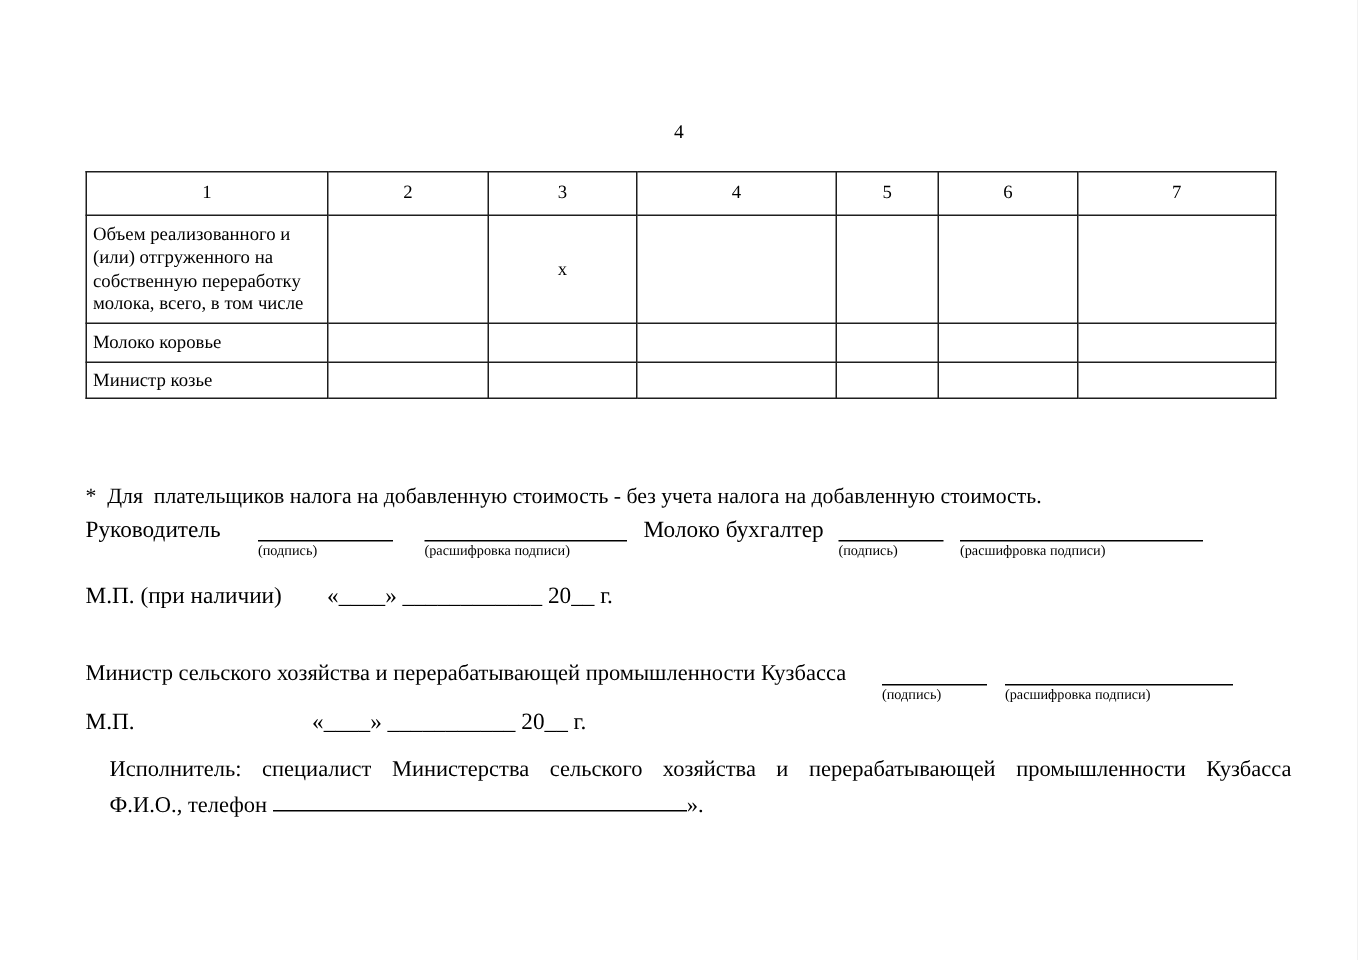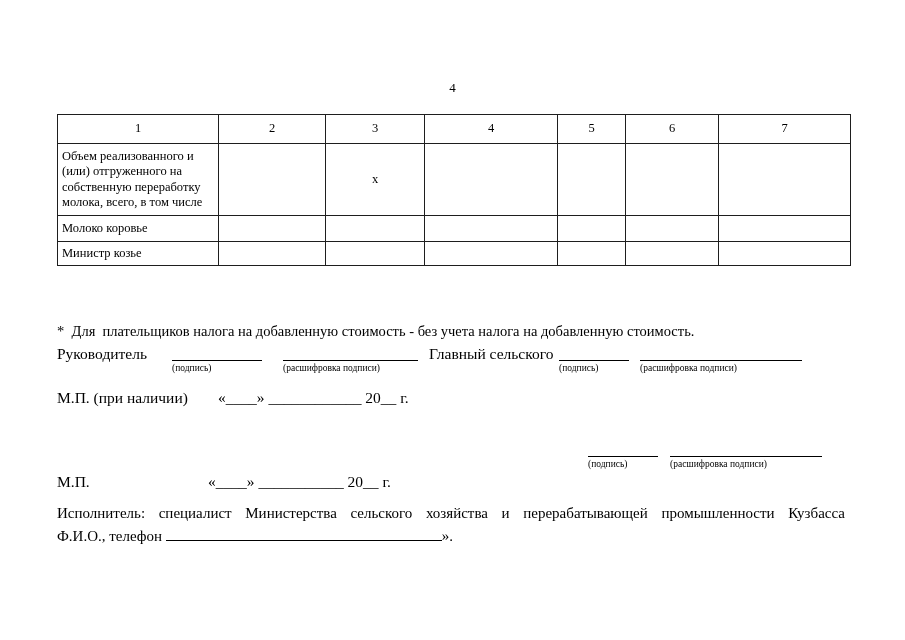--- a/index.html
+++ b/index.html
@@ -136,53 +136,54 @@
   <div class="abs sigrow" style="left:57px; top:345px; width:810px; height:34px;">
     <span class="abs" style="left:0; top:0;">Руководитель</span>
     <span class="abs blank" style="left:115px; top:0; width:90px;">
       <span class="line"></span>
       <span class="caption">(подпись)</span>
     </span>
     <span class="abs blank" style="left:226px; top:0; width:135px;">
       <span class="line"></span>
       <span class="caption">(расшифровка подписи)</span>
     </span>
-    <span class="abs" style="left:372px; top:0;">Главный сельского</span>
+    <span class="abs" style="left:372px; top:0;">Молоко бухгалтер</span>
     <span class="abs blank" style="left:502px; top:0; width:70px;">
       <span class="line"></span>
       <span class="caption">(подпись)</span>
     </span>
     <span class="abs blank" style="left:583px; top:0; width:162px;">
       <span class="line"></span>
       <span class="caption">(расшифровка подписи)</span>
     </span>
   </div>
 
   <div class="abs sigrow" style="left:57px; top:389px; width:500px;">
     <span class="abs" style="left:0; top:0;text-align:right;">М.П. (при наличии)</span>
     <span class="abs" style="left:161px; top:0;text-align:right;">«____» ____________ 20__ г.</span>
   </div>
 
   <div class="abs sigrow" style="left:57px; top:441px; width:810px; height:34px;">
+    <span class="abs" style="left:0; top:0; font-size:15px;">Министр сельского хозяйства и перерабатывающей промышленности Кузбасса</span>
     <span class="abs blank" style="left:531px; top:0; width:70px;">
       <span class="line"></span>
       <span class="caption">(подпись)</span>
     </span>
     <span class="abs blank" style="left:613px; top:0; width:152px;">
       <span class="line"></span>
       <span class="caption">(расшифровка подписи)</span>
     </span>
   </div>
 
   <div class="abs sigrow" style="left:57px; top:473px; width:500px;">
     <span class="abs" style="left:0; top:0;">М.П.</span>
     <span class="abs" style="left:151px; top:0;">«____» ___________ 20__ г.</span>
   </div>
 
-  <div class="abs" style="left:57px; top:505px;">
+  <div class="abs" style="left:73px; top:505px;">
     <div class="executor-line1">Исполнитель: специалист Министерства сельского хозяйства и перерабатывающей промышленности Кузбасса</div>
     <div class="executor-line2">
       <span>Ф.И.О., телефон</span>
       <span class="inline-blank"></span><span>».</span>
     </div>
   </div>
 
 </div>
 
 </body></html>

